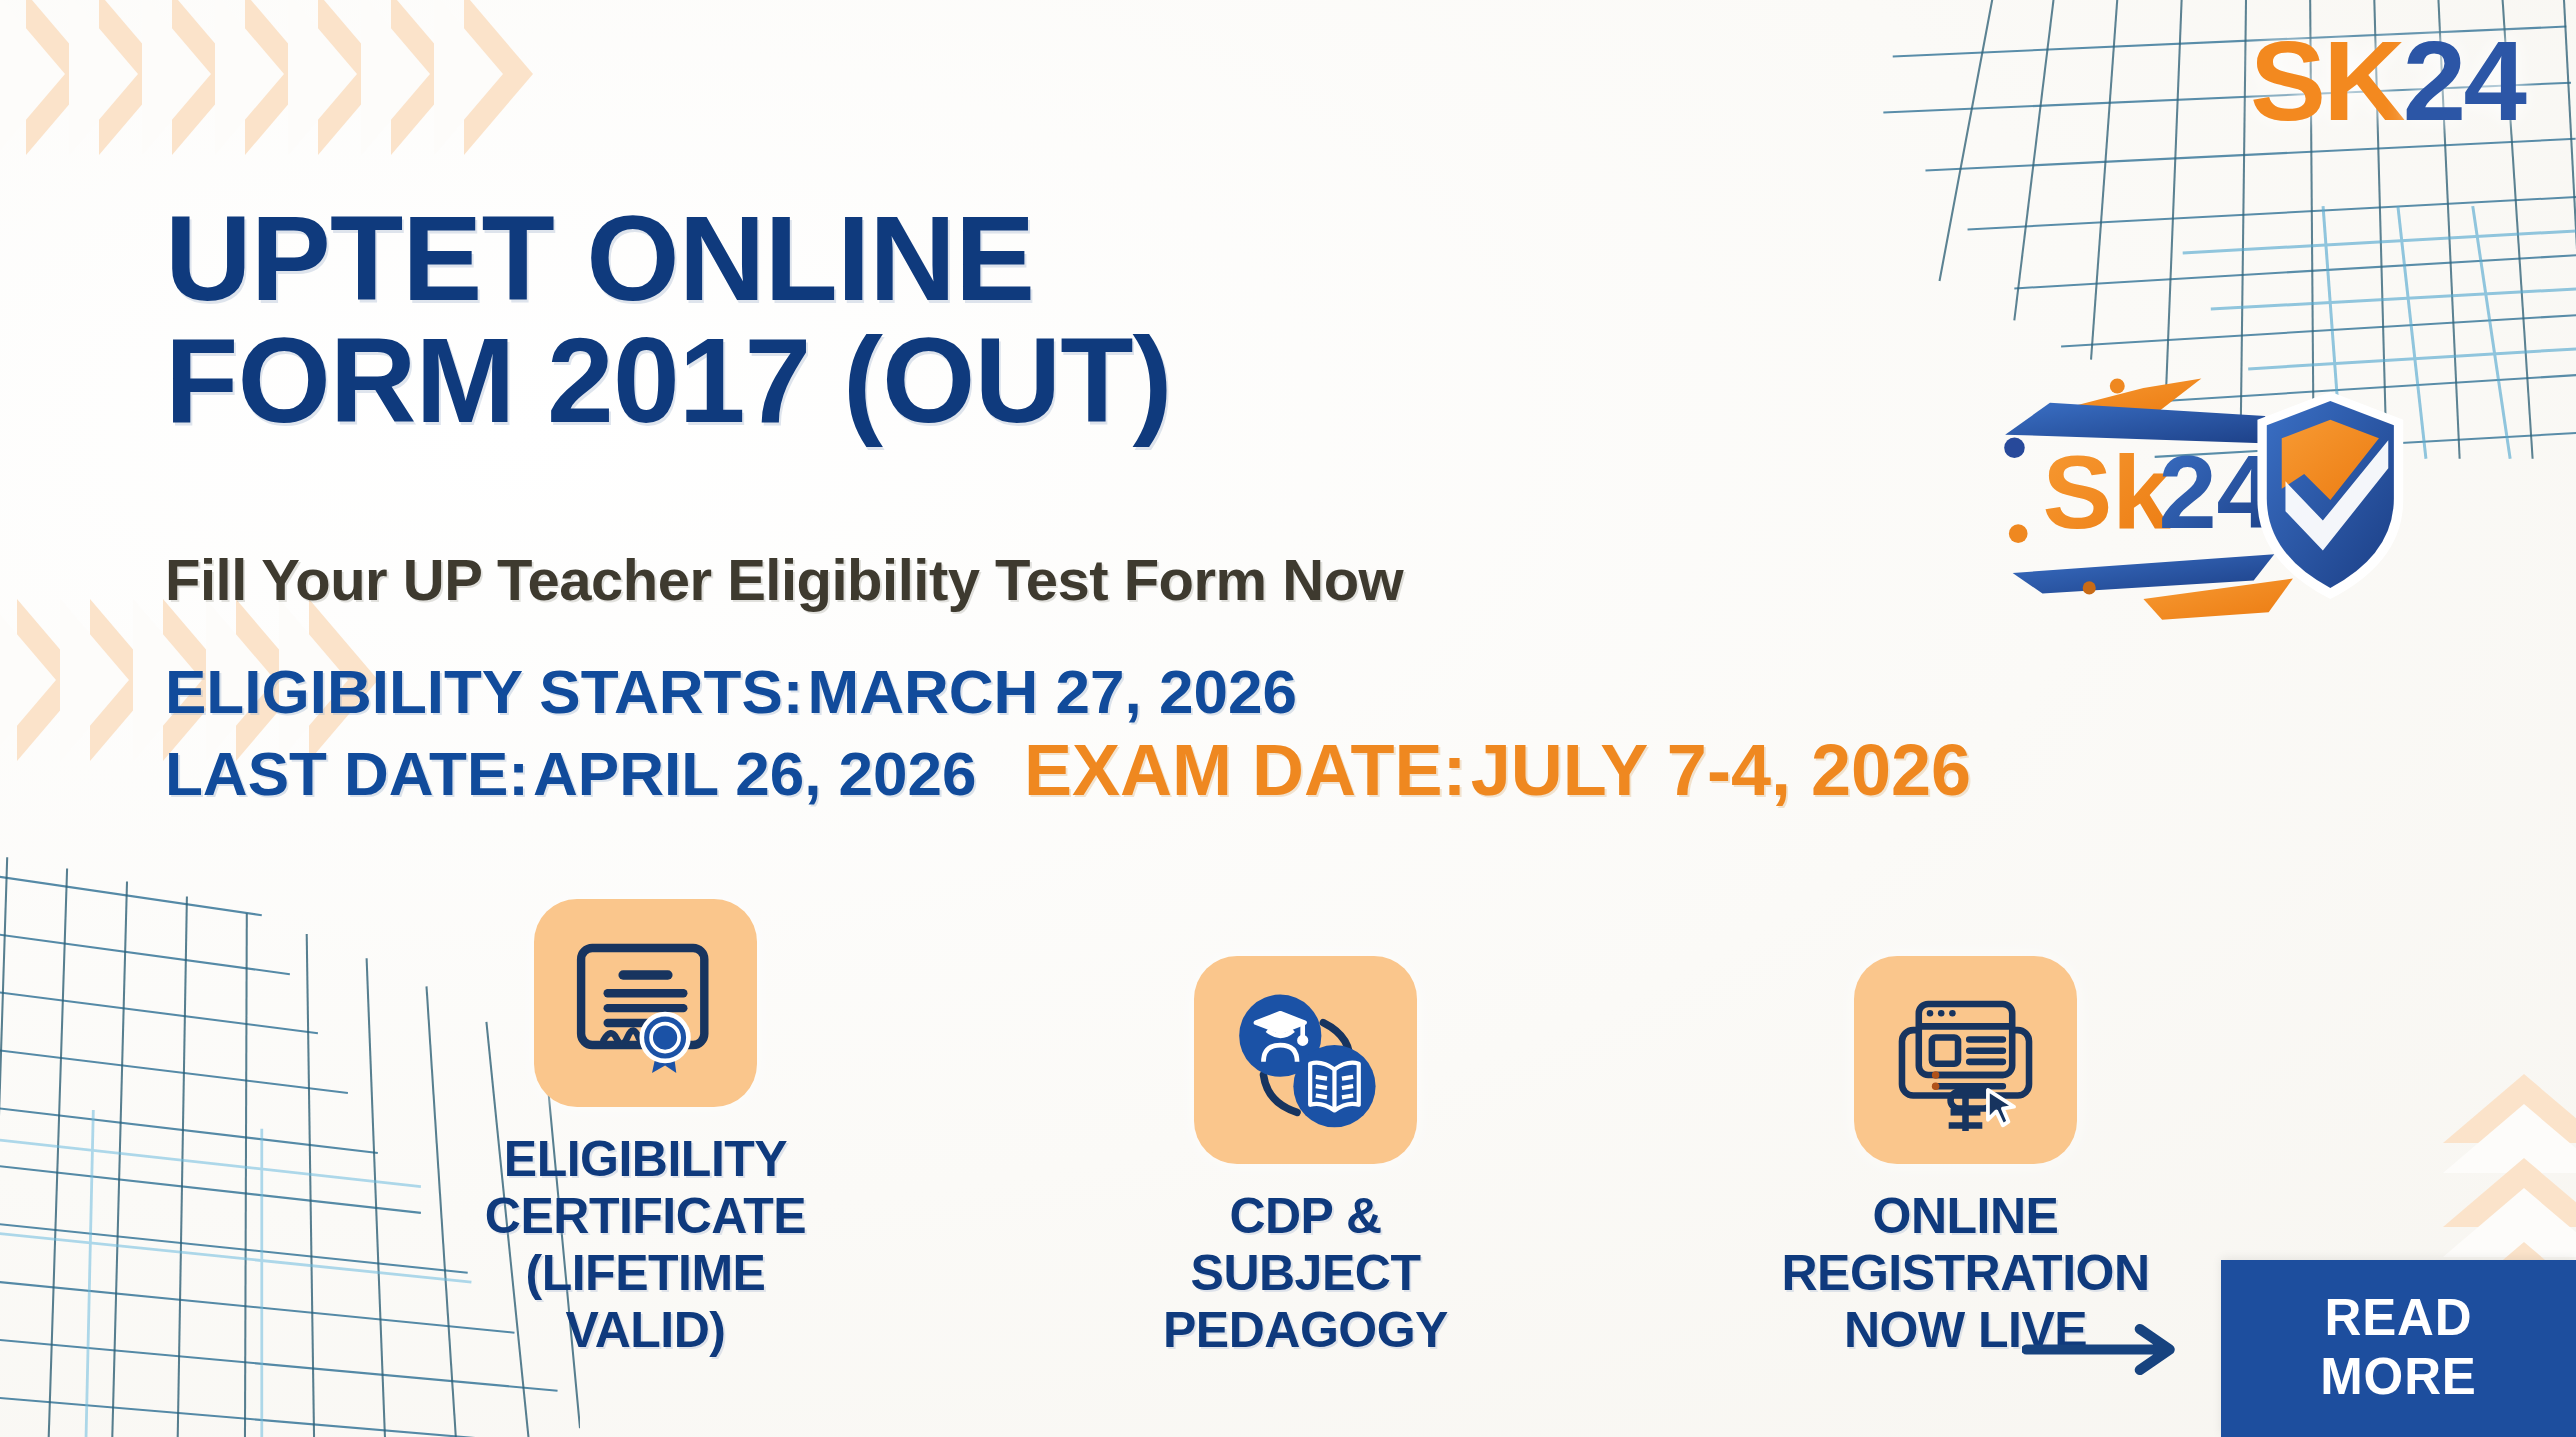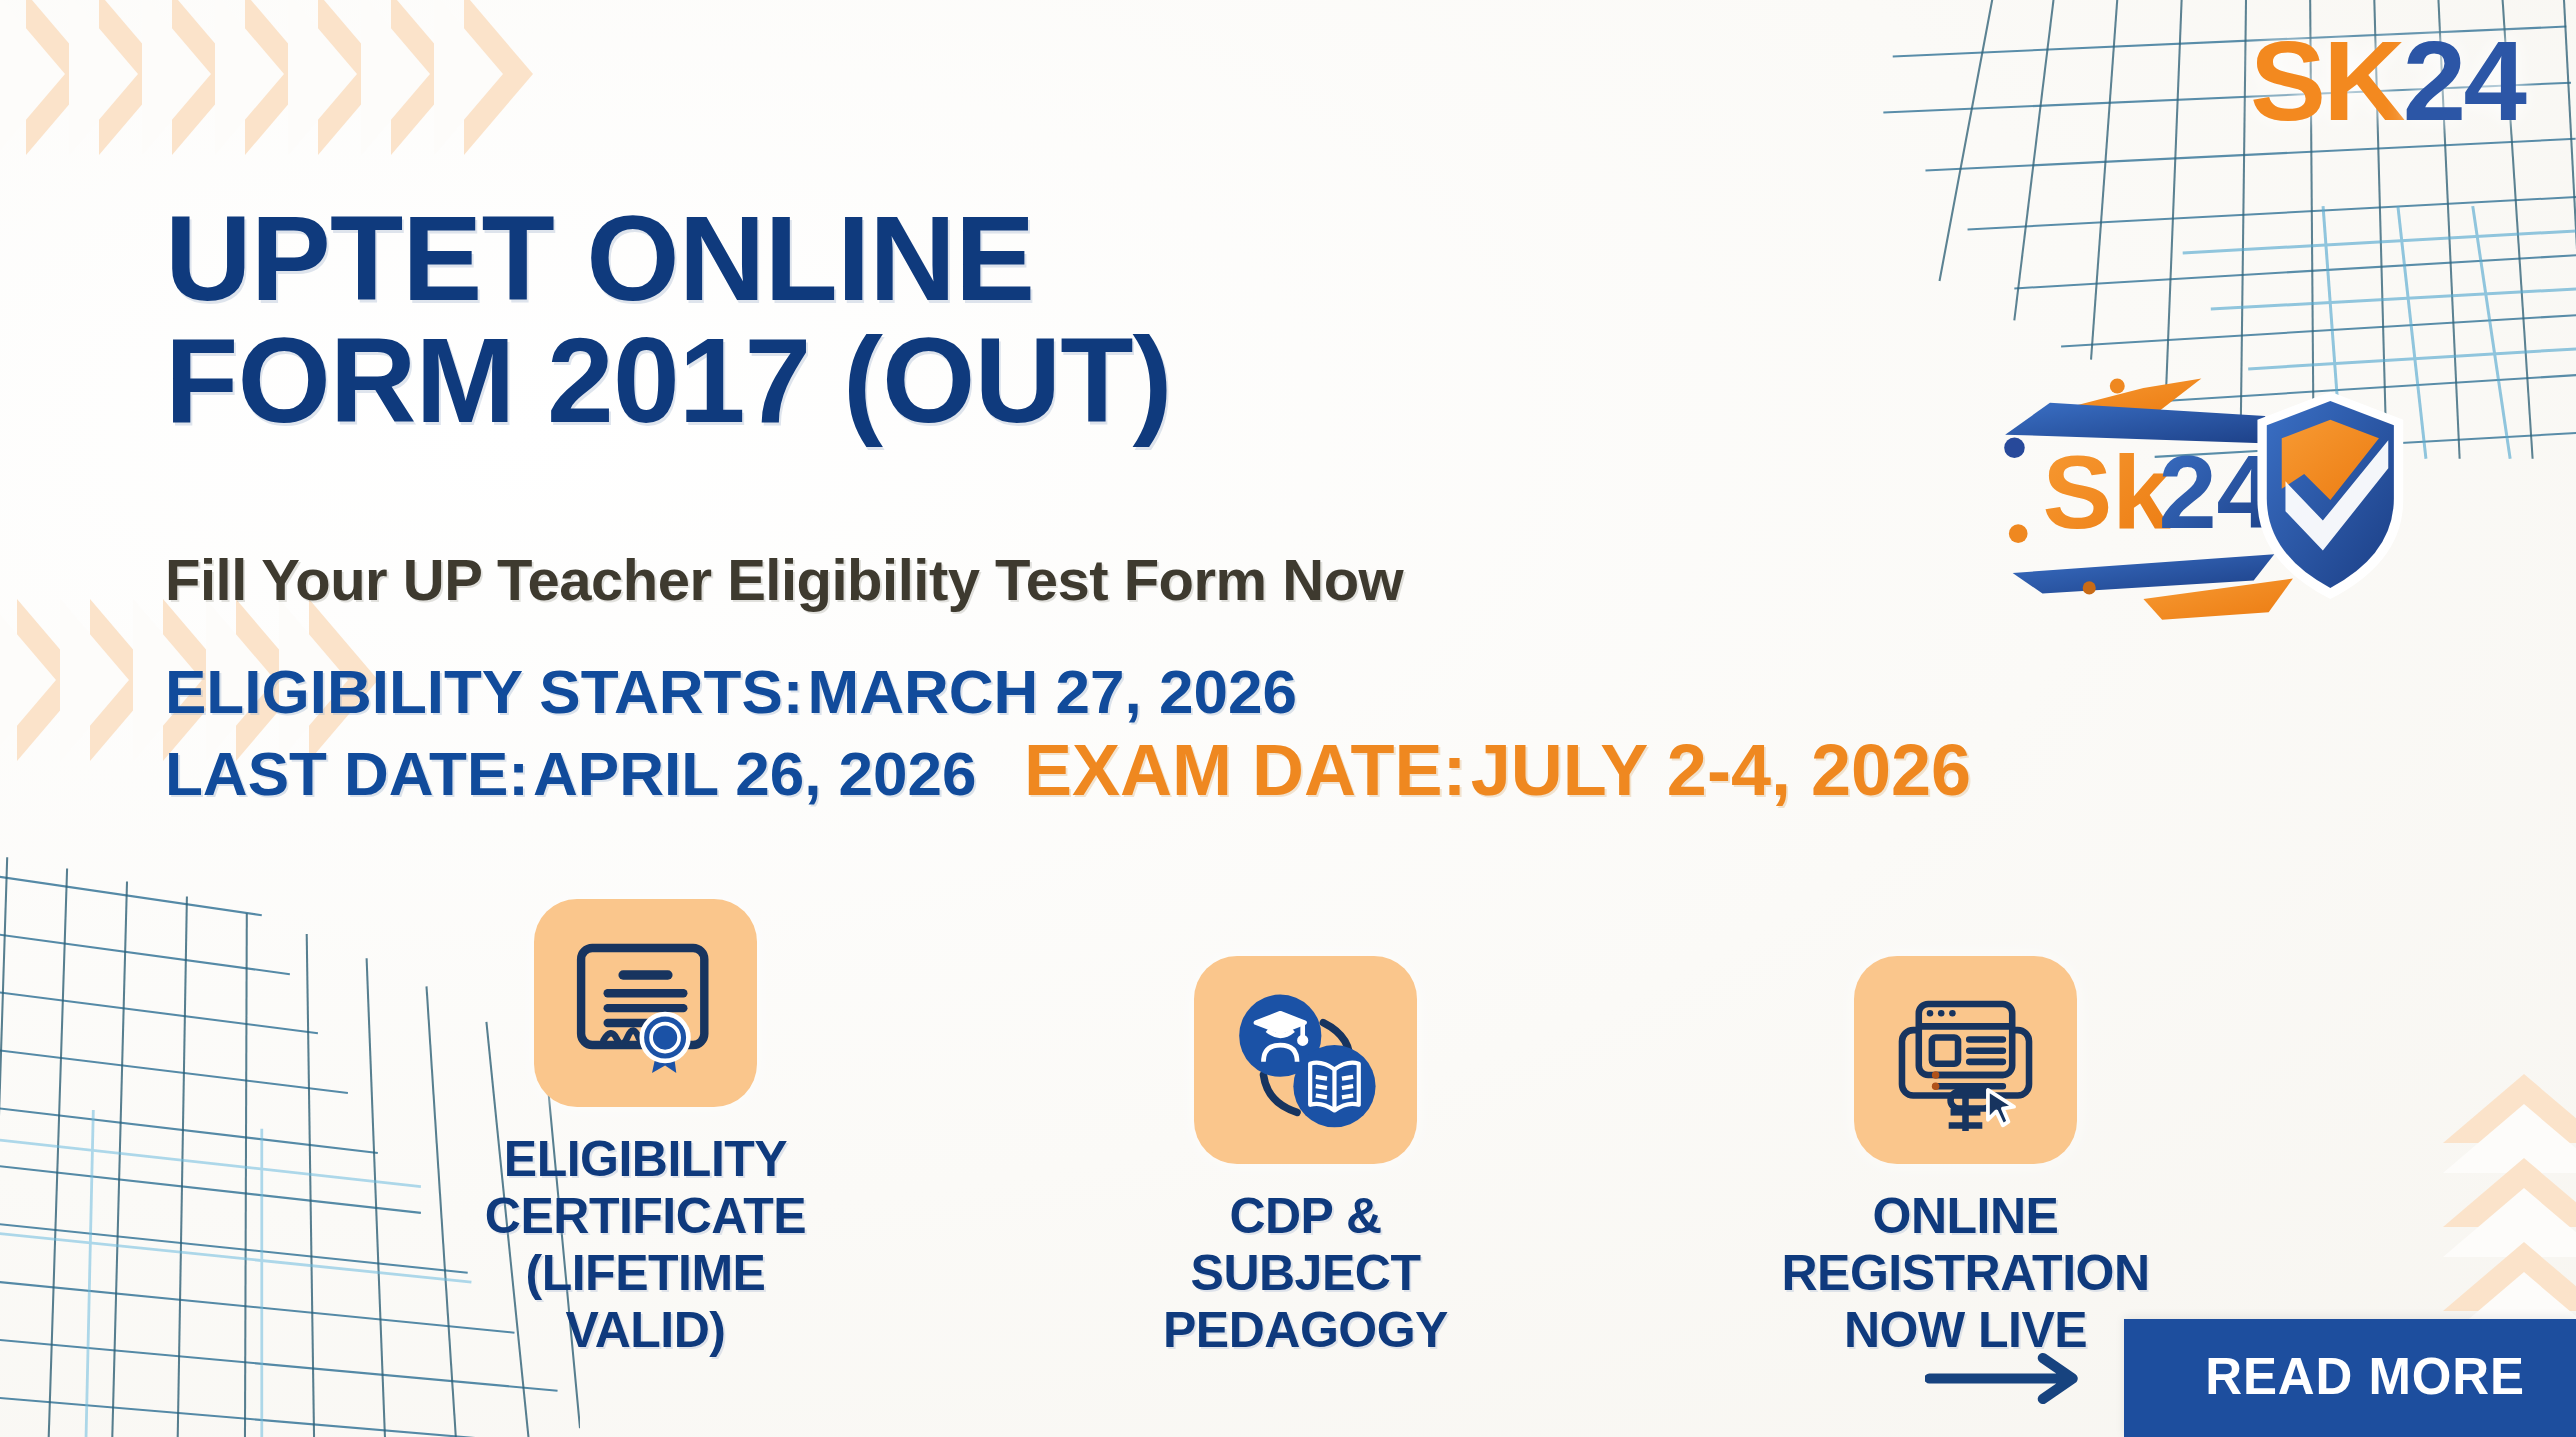--- a/index.html
+++ b/index.html
@@ -106,21 +106,21 @@
     white-space:pre-line;
   }
 
   
   #readmore-wrap { position:absolute; right:0px; bottom:0px; z-index:7; display:flex; align-items:center; }
   #arrow-cta { margin-right:20.6px; }
   #readmore {
     background:#1d4e9e; color:#ffffff;
     font-size:51px; font-weight:bold; letter-spacing:0.9px;
     padding:28px 51px 32px 51px;
-    width:452px; text-align:right;
+    width:355px; text-align:center;
     box-shadow:0 -1.9px 9.4px rgba(0,0,0,.08);
   }
 </style>
 </head>
 <body>
 
 <div id="banner">
 
   <div class="chev-row chev-row-top">
     <div class="chevgroup"></div>
@@ -228,21 +228,21 @@
   <div id="dates">
     <div class="d-line">
       <span class="d-blue">ELIGIBILITY STARTS:</span>
       <span class="d-blue">MARCH 27, 2026</span>
     </div>
     <div class="d-line">
       <span class="d-blue">LAST DATE:</span>
       <span class="d-blue">APRIL 26, 2026</span>
       <span class="d-gap"></span>
       <span class="d-orange">EXAM DATE:</span>
-      <span class="d-orange">JULY 2-4, 2026</span>
+      <span class="d-orange">JULY 7-4, 2026</span>
     </div>
   </div>
 
   <svg id="emblem" viewBox="0 0 520 290">
     <defs>
       <linearGradient id="gblue" x1="0" y1="0" x2="1" y2="1">
         <stop offset="0%" stop-color="#3a6fc4"></stop>
           <stop offset="100%" stop-color="#1c3f86"></stop>
       </linearGradient>
       <linearGradient id="gorange" x1="0" y1="0" x2="1" y2="1">

